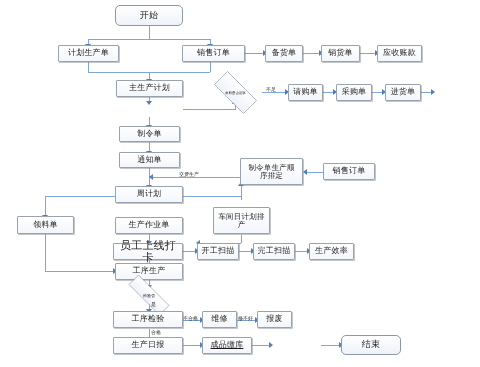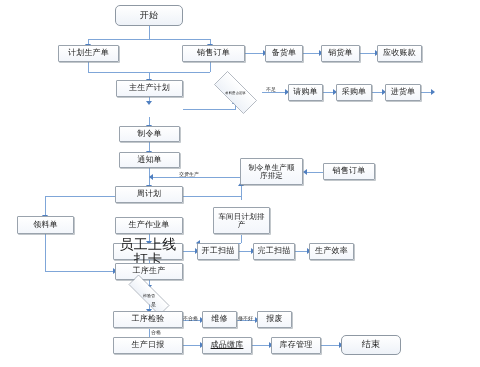--- a/index.html
+++ b/index.html
@@ -315,21 +315,21 @@
   </div>
 
   <div class="node rect" style="left:17px; top:216px; width:57px; height:18px; font-size:8px;">
     <span class="lbl">领料单</span>
   </div>
 
   <div class="node rect" style="left:115px; top:217px; width:68px; height:17px; font-size:8px;">
     <span class="lbl">生产作业单</span>
   </div>
 
-  <div class="node rect" style="left:113px; top:243px; width:70px; height:17px; font-size:14px;">
+  <div class="node rect" style="left:113px; top:243px; width:70px; height:17px; font-size:11px;">
     <span class="lbl">员工上线打卡</span>
   </div>
 
   <div class="node rect" style="left:197px; top:243px; width:42px; height:17px; font-size:8px;">
     <span class="lbl">开工扫描</span>
   </div>
 
   <div class="node rect" style="left:309px; top:243px; width:45px; height:17px; font-size:8px;">
     <span class="lbl">生产效率</span>
   </div>
@@ -360,23 +360,20 @@
   </div>
 
   <div class="node rect" style="left:113px; top:337px; width:70px; height:17px; font-size:8px;">
     <span class="lbl">生产日报</span>
   </div>
 
   <div class="node rect" style="left:202px; top:337px; width:50px; height:17px; font-size:8px;text-decoration:underline;">
     <span class="lbl">成品缴库</span>
   </div>
 
-  <div class="node rect" style="left:271px; top:337px; width:50px; height:17px; font-size:8px;">
-    <span class="lbl">库存管理</span>
-  </div>
 
   <div class="node term" style="left:341px; top:335px; width:60px; height:20px; font-size:9px;">
     <span class="lbl">结束</span>
   </div>
 
   <div class="elbl" style="left:266px; top:86px; font-size:5px;">不足</div>
 
   <div class="elbl" style="left:179px; top:171px; font-size:5px;">交货生产</div>
 
   <div class="elbl" style="left:151px; top:301px; font-size:5px;">是</div>

